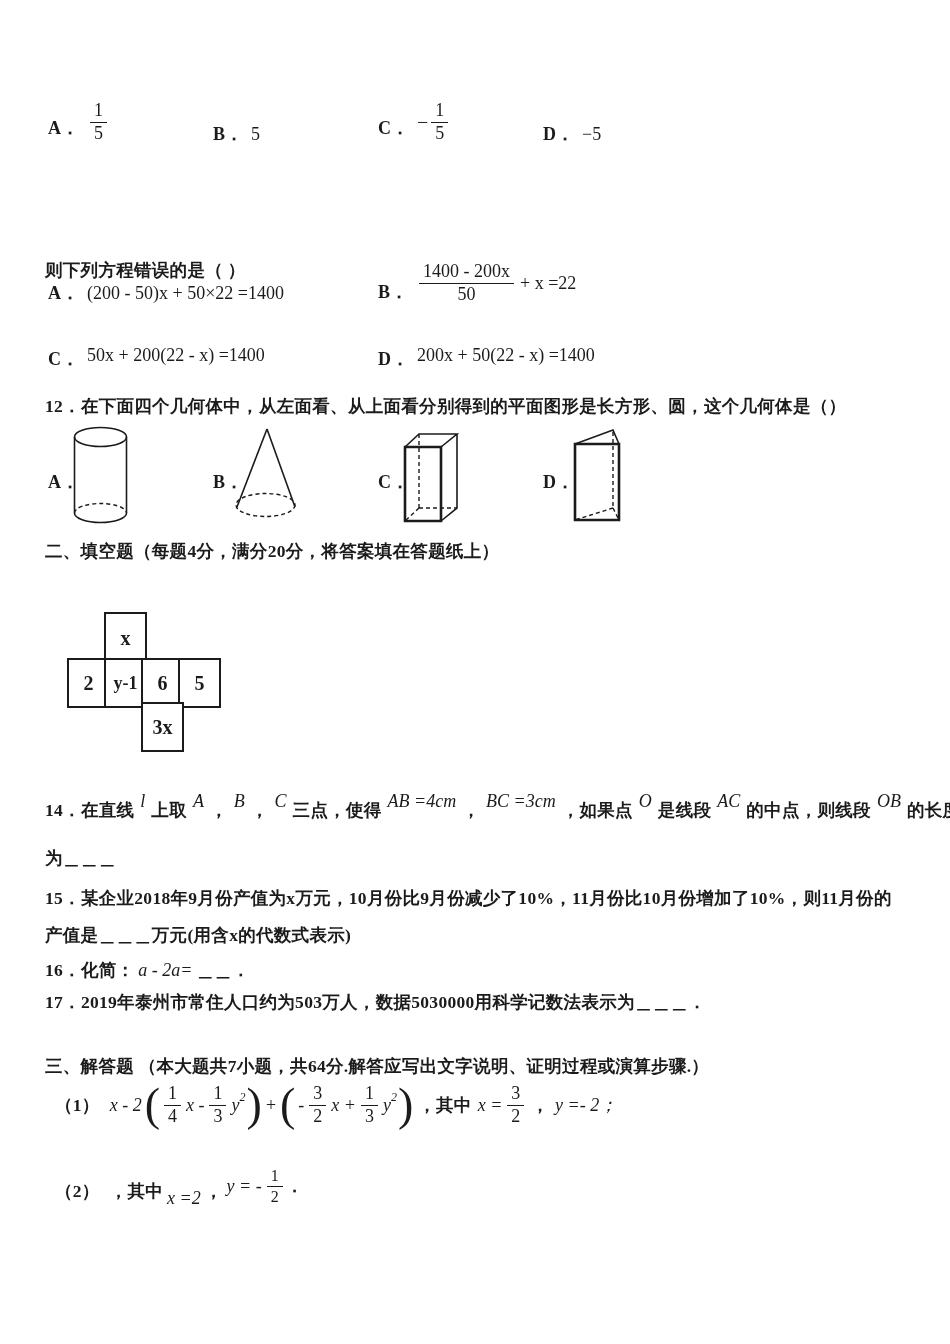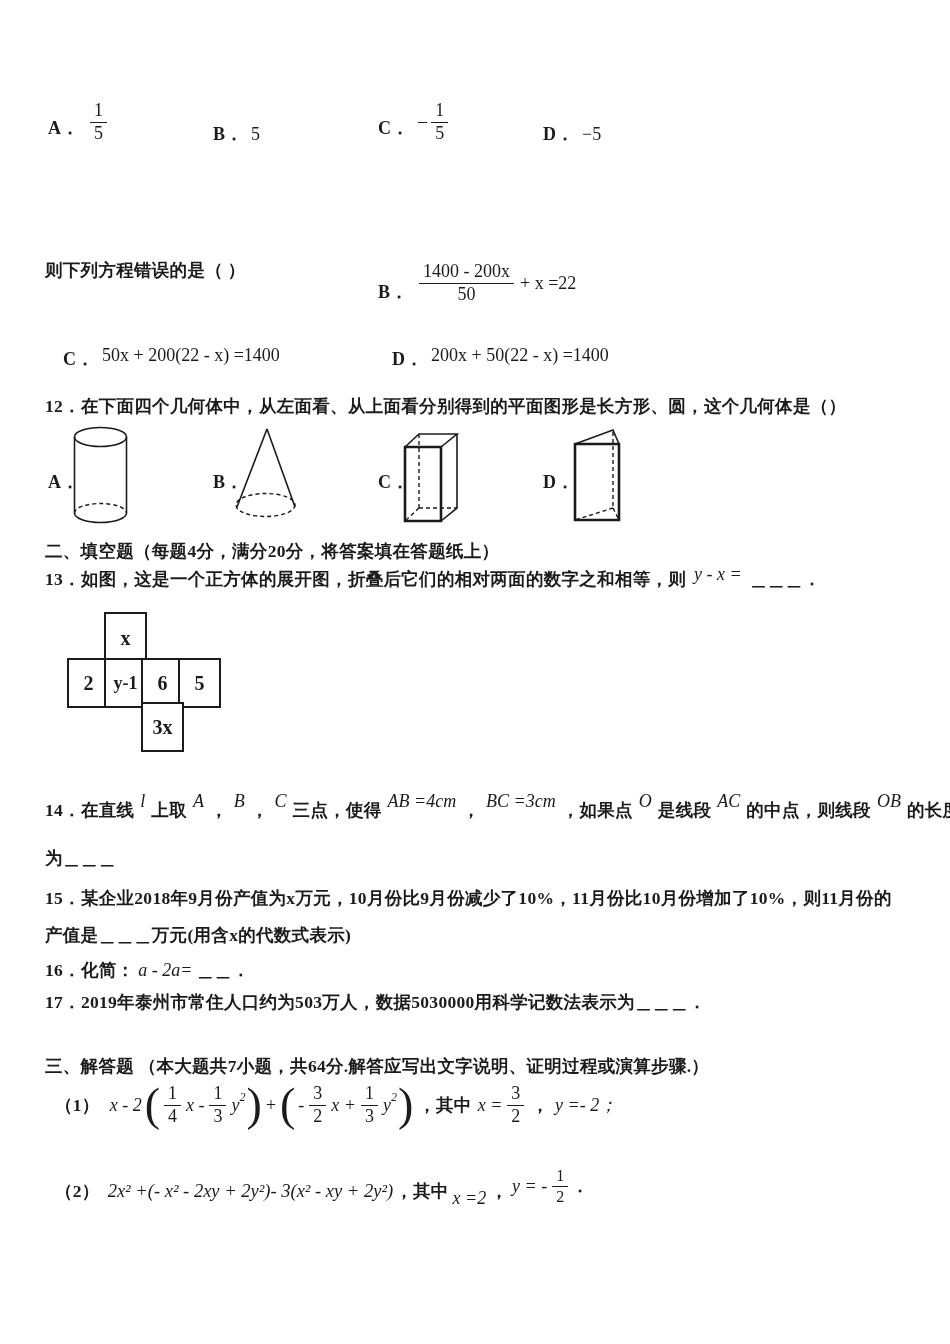--- a/index.html
+++ b/index.html
@@ -55,32 +55,35 @@
       <span class="fn">1</span>
       <span class="fd">5</span>
     </span>
   </div>
   <div class="abs" style="left:543px; top:122px;">
     <span class="optlab">D．</span><span class="fmlu">−5</span>
   </div>
 
   <div class="abs cn" style="left:45px; top:234px;margin-top:24px;">则下列方程错误的是（  ）</div>
 
+  <div class="abs" style="left:48px; top:281px;">
+    <span class="optlab">A．</span><span class="fmlu">(200 - 50)x + 50×22 =1400</span>
+  </div>
   <div class="abs row-c" style="left:378px; top:252px; height:62px;">
     <span class="optlab" style="position:relative; top:9px;">B．</span>
     <span class="frac fmlu">
       <span class="fn">1400 - 200x</span>
       <span class="fd">50</span>
     </span>
     <span class="fmlu" style="margin-left:3px;">+ x =22</span>
   </div>
-  <div class="abs" style="left:63px; top:343px;">
+  <div class="abs" style="left:48px; top:343px;">
     <span class="optlab" style="position:relative; top:4px;">C．</span><span class="fmlu">50x + 200(22 - x) =1400</span>
   </div>
-  <div class="abs" style="left:392px; top:343px;">
+  <div class="abs" style="left:378px; top:343px;">
     <span class="optlab" style="position:relative; top:4px;">D．</span><span class="fmlu">200x + 50(22 - x) =1400</span>
   </div>
 
   <div class="abs cn" style="left:45px; top:394px;">12．在下面四个几何体中，从左面看、从上面看分别得到的平面图形是长方形、圆，这个几何体是（）</div>
 
   <span class="abs optlab" style="left:48px; top:470px;">A．</span>
   <div class="abs" style="left:73px; top:426px;">
     <svg width="55" height="98" viewBox="0 0 55 98">
       <ellipse cx="27.5" cy="11" rx="26" ry="9.5"></ellipse>
       <line x1="1.5" y1="11" x2="1.5" y2="87"></line>
@@ -117,25 +120,20 @@
       <path class="thick" d="M2,16 H46 V92 H2 Z"></path>
       <path d="M2,16 L40,2 L46,16"></path>
       <line class="dash" x1="40" y1="4" x2="40" y2="80"></line>
       <line class="dash" x1="40" y1="80" x2="2" y2="92"></line>
       <line class="dash" x1="40" y1="80" x2="46" y2="92"></line>
     </svg>
   </div>
 
   <div class="abs cn" style="left:45px; top:539px;">二、填空题（每题4分，满分20分，将答案填在答题纸上）</div>
 
-  <div class="abs" style="left:45px; top:567px;">
-    <span class="cn">13．如图，这是一个正方体的展开图，折叠后它们的相对两面的数字之和相等，则</span>
-    <span class="fml raise5" style="margin:0 4px;">y - x =</span>
-    <span class="cn">＿＿＿．</span>
-  </div>
 
   <div>
     <div class="cell" style="left:104px; top:612px; width:39px; height:48px;">x</div>
     <div class="cell" style="left:67px;  top:658px; width:39px; height:46px;">2</div>
     <div class="cell" style="left:104px; top:658px; width:39px; height:46px; font-size:18px;">y-1</div>
     <div class="cell" style="left:141px; top:658px; width:39px; height:46px;">6</div>
     <div class="cell" style="left:178px; top:658px; width:39px; height:46px;">5</div>
     <div class="cell" style="left:141px; top:702px; width:39px; height:46px;">3x</div>
   </div>
 
@@ -212,21 +210,20 @@
     <span class="frac fmlu">
         <span class="fn">3</span>
         <span class="fd">2</span>
       </span>
     <span class="cn" style="margin:0 4px;">，</span>
     <span class="fml tok">y =- 2；</span>
   </div>
 
   <div class="abs row-c" style="left:55px; top:1165px; height:52px;">
     <span class="cn" style="margin-right:8px;">（2）</span>
-    <span class="fml" style="font-size:18.5px;">2x² +(- x² - 2xy + 2y²)- 3(x² - xy + 2y²)</span>
     <span class="cn" style="margin:0 2px;">，其中</span>
     <span class="fml lower tok">x =2</span>
     <span class="cn" style="margin:0 2px;">，</span>
     <span class="row-c" style="position:relative; top:-5px;">
       <span class="fml tok">y = -</span>
       <span class="frac fmlu" style="font-size:16px;">
           <span class="fn">1</span>
           <span class="fd">2</span>
         </span>
       <span class="cn">．</span>

